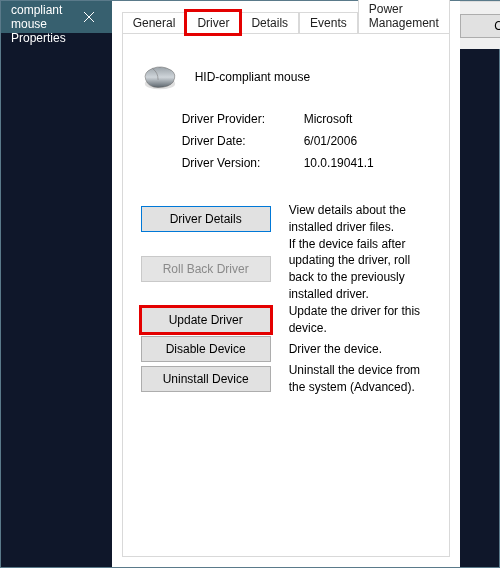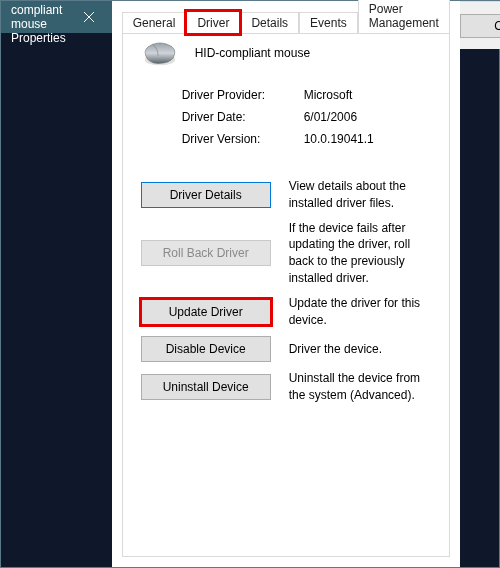--- a/index.html
+++ b/index.html
@@ -72,21 +72,21 @@
     margin-bottom: -1px;
   }
   .tab.highlighted {
     outline: 3px solid #e40000;
     outline-offset: -1px;
     z-index: 3;
   }
   .tabpanel {
     flex: 1;
     border: 1px solid #d9d9d9;
-    padding: 4px 18px 12px 18px;
+    padding: 28px 18px 12px 18px;
     display: flex;
     flex-direction: column;
   }
   .device-header {
     display: flex;
     align-items: center;
     gap: 16px;
     margin-bottom: 16px;
   }
   .mouse-icon {
@@ -108,21 +108,21 @@
   .info-label {
     width: 122px;
     color: #000;
   }
   .info-value {
     color: #000;
   }
   .actions {
     display: flex;
     flex-direction: column;
-    gap: 8px;
+    gap: 0;
     margin-top: 4px;
   }
   .action-row {
     display: flex;
     align-items: center;
     gap: 18px;
   }
   .action-btn {
     width: 130px;
     height: 26px;

